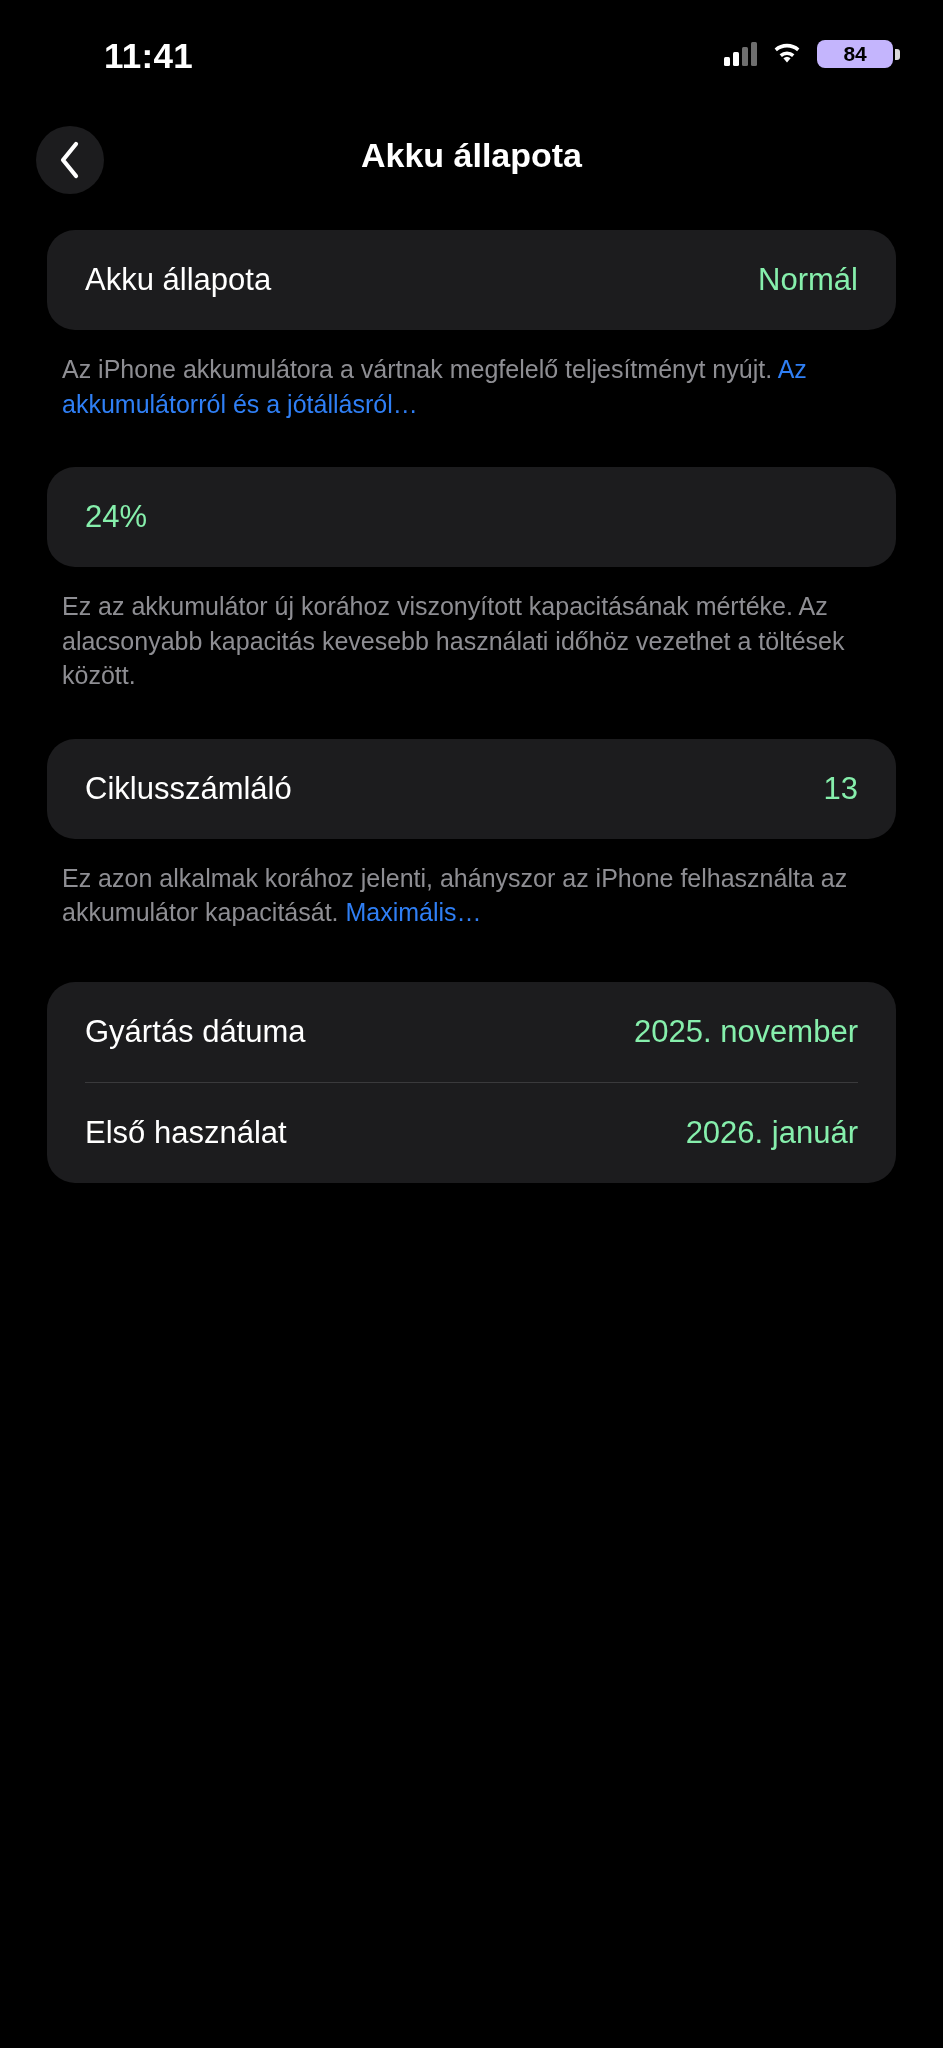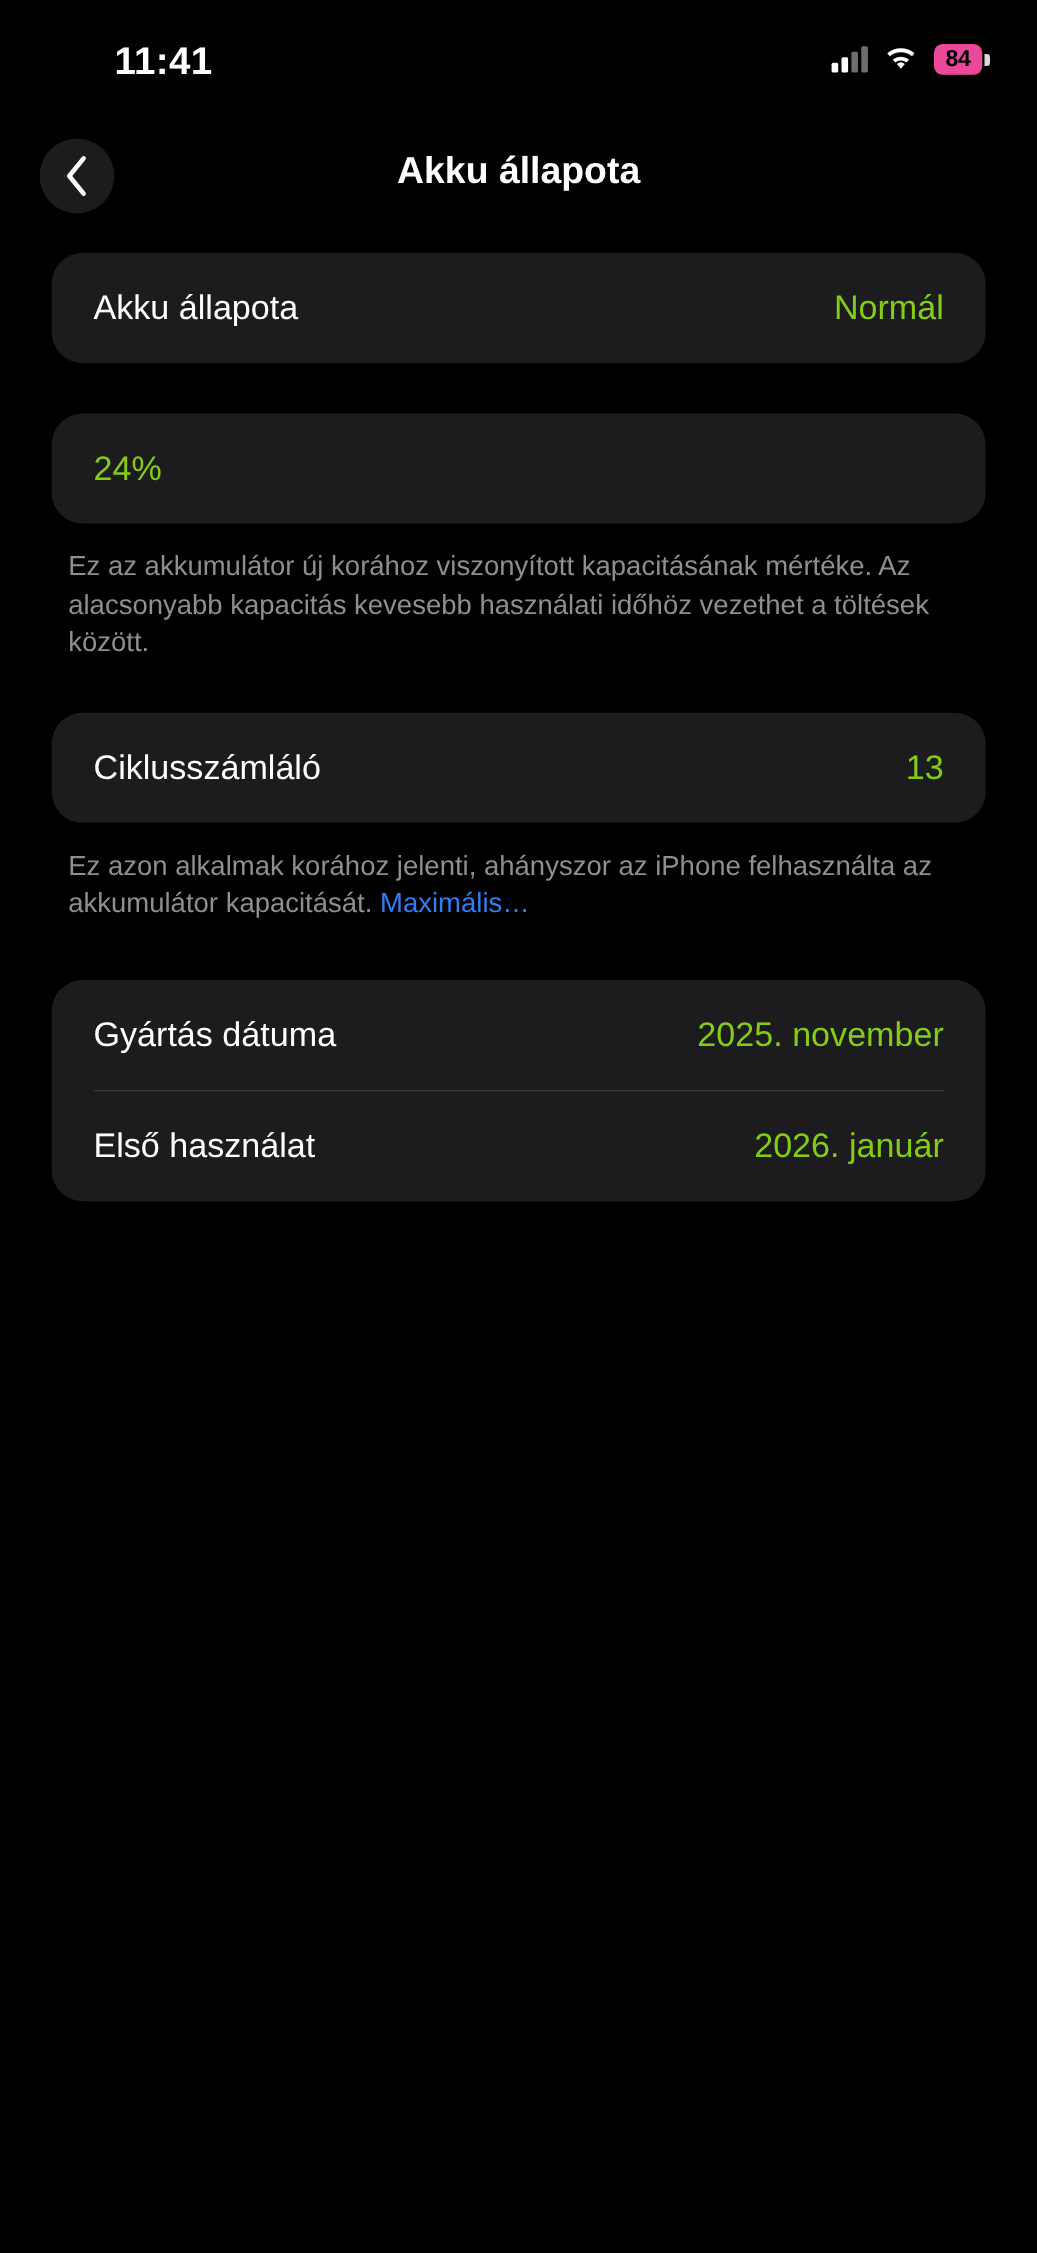--- a/index.html
+++ b/index.html
@@ -63,24 +63,24 @@
   .signal i:nth-child(1) { height: 9px;  background:#ffffff; }
   .signal i:nth-child(2) { height: 14px; background:#ffffff; }
   .signal i:nth-child(3) { height: 19px; background:#6e6e6e; }
   .signal i:nth-child(4) { height: 24px; background:#6e6e6e; }
 
   .wifi { width: 32px; height: 24px; position: relative; }
   .wifi svg { display:block; }
 
   .battery {
     position: relative;
-    width: 44px;
+    width: 76px;
     height: 28px;
     border-radius: 8px;
-    background: #ec4899;
+    background: #c4b5fd;
     display: flex;
     align-items: center;
     justify-content: center;
   }
   .battery .pct {
     font-size: 21px;
     font-weight: 700;
     color: #000000;
     letter-spacing: -0.2px;
   }
@@ -149,21 +149,21 @@
     padding: 0 38px;
     height: 100px;
   }
   .row-label {
     font-size: 31px;
     color: #ffffff;
     font-weight: 400;
   }
   .row-value {
     font-size: 31px;
-    color: #84cc16;
+    color: #86efac;
     font-weight: 400;
   }
   .divider {
     height: 1px;
     background: #3a3a3c;
     margin-left: 38px;
     margin-right: 38px;
   }
   .footnote {
     margin: 22px 60px 0 62px;
@@ -217,20 +217,23 @@
   </div>
 
   <div class="content">
 
     <div class="card">
       <div class="row">
         <span class="row-label">Akku állapota</span>
         <span class="row-value">Normál</span>
       </div>
     </div>
+    <div class="footnote">
+      <span>Az iPhone akkumulátora a vártnak megfelelő teljesítményt nyújt. </span><a href="#">Az akkumulátorról és a jótállásról…</a>
+    </div>
 
     <div class="gap-sm"></div>
 
     <div class="card">
       <div class="row">
         <span class="row-value">24%</span>
       </div>
     </div>
     <div class="footnote">Ez az akkumulátor új korához viszonyított kapacitásának mértéke. Az alacsonyabb kapacitás kevesebb használati időhöz vezethet a töltések között.</div>
 

